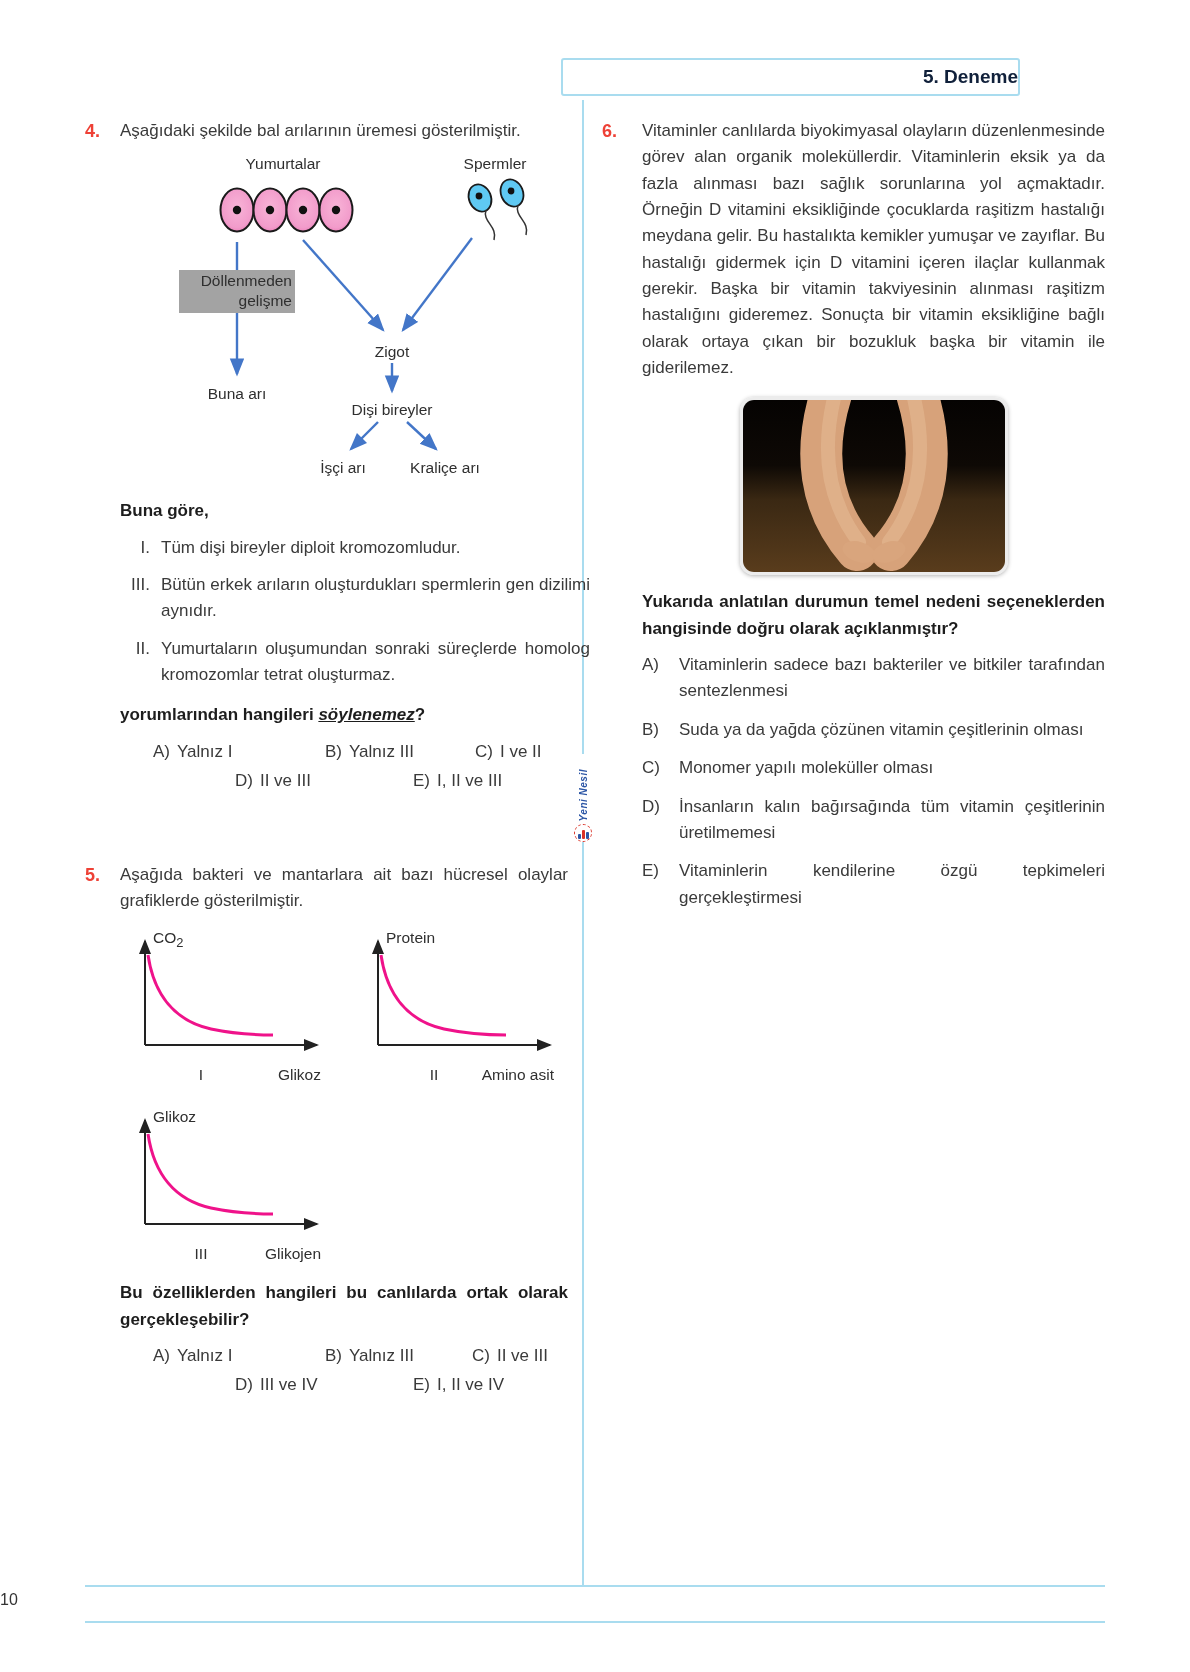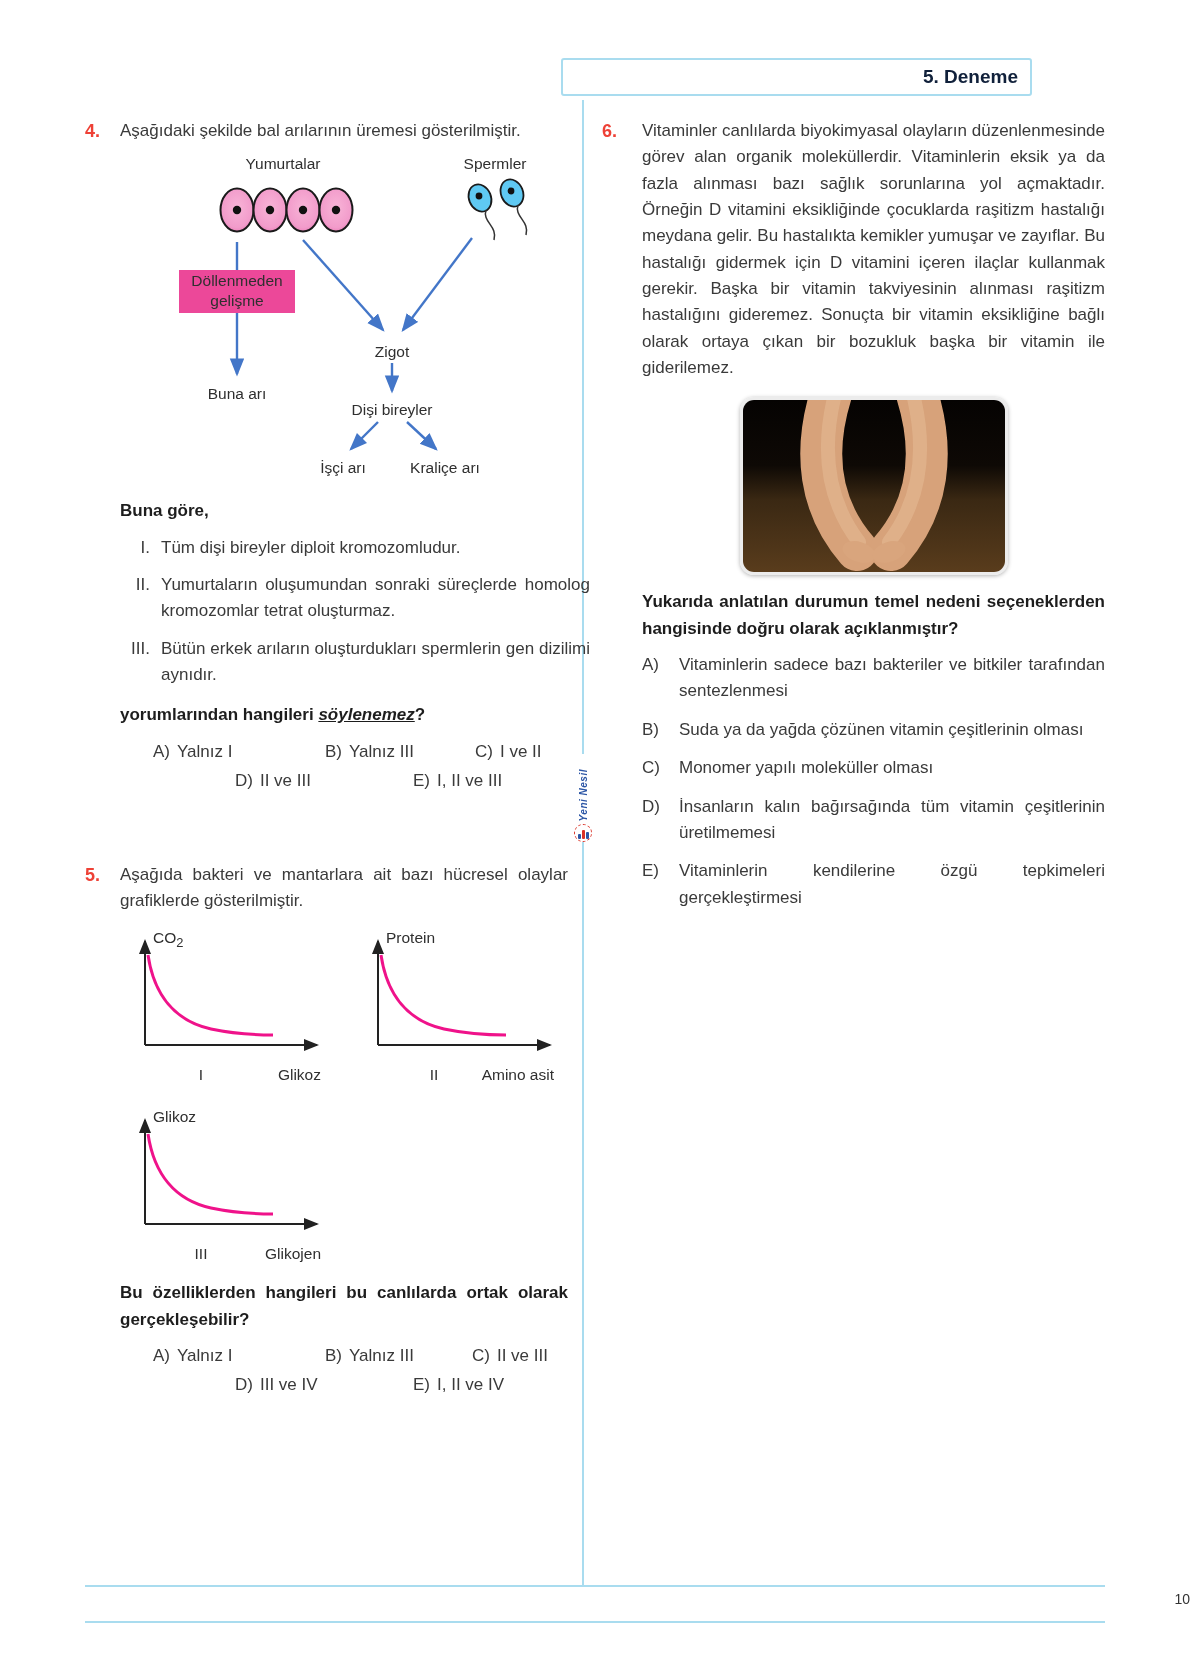--- a/index.html
+++ b/index.html
@@ -2,26 +2,26 @@
 <html><head>
 <meta charset="utf-8">
 <style>
   html,body{margin:0;padding:0;background:#fff;}
   .page{position:relative;width:1190px;height:1672px;background:#ffffff;
         font-family:"Liberation Sans",sans-serif;color:#3a3a3a;overflow:hidden;}
   
   .hdr-box{position:absolute;top:58px;height:34px;border:2px solid #a9dcef;border-radius:3px;
            display:flex;align-items:center;font-size:19px;font-weight:bold;color:#10203a;background:#fff;}
   .hdr-left{left:85px;width:462px;padding-left:12px;}
-  .hdr-right{left:561px;width:455px;justify-content:flex-end;padding-right:12px;}
+  .hdr-right{left:561px;width:455px;justify-content:flex-end;}
   
   .vdivider{position:absolute;left:582px;top:100px;width:2px;height:1485px;background:#a9dcef;}
   .fline{position:absolute;left:85px;right:85px;height:2px;background:#a9dcef;}
   .fline1{top:1585px;} .fline2{top:1621px;}
-  .pagenum{position:absolute;top:1591px;left:0;width:100%;text-align:right;font-size:14px;color:#333;}
+  .pagenum{position:absolute;top:1591px;left:0;width:100%;text-align:left;font-size:16px;color:#333;}
   
   .brand{position:absolute;left:569px;top:754px;width:28px;height:88px;background:#fff;
          display:flex;flex-direction:column;align-items:center;justify-content:flex-end;}
   .brand-text{writing-mode:vertical-rl;transform:rotate(180deg);font-size:10px;font-weight:bold;
               font-style:italic;color:#2b55a5;letter-spacing:.5px;}
   .brand-icon{width:18px;height:18px;border:1px dashed #d93025;border-radius:50%;margin-top:3px;
               display:flex;align-items:flex-end;justify-content:center;gap:1px;padding:2px;box-sizing:border-box;}
   .bbar{width:3px;border-radius:1px;}
   .bbar1{height:5px;background:#2b55a5;} .bbar2{height:9px;background:#d93025;} .bbar3{height:7px;background:#2b55a5;}
   
@@ -38,21 +38,21 @@
   .stmt-num{flex:0 0 30px;text-align:right;margin-right:11px;}
   .stmt-text{flex:1;text-align:justify;}
   .optrow{position:relative;height:29px;}
   .opt{position:absolute;white-space:nowrap;}
   .opt-letter{margin-right:7px;}
   
   .bee{position:relative;width:470px;height:338px;margin-top:4px;}
   .bee svg{position:absolute;left:0;top:0;}
   .dlabel{position:absolute;transform:translateX(-50%);font-size:15.5px;color:#2f2f2f;
           white-space:nowrap;text-align:center;}
-  .dlabel.bgw{background:#ec4899;padding:1px 3px;line-height:1.3;white-space:normal;width:110px;}
+  .dlabel.bgw{background:#a3a3a3;padding:1px 3px;line-height:1.3;white-space:normal;width:110px;text-align:right;}
   
   .ggrid{display:grid;grid-template-columns:212px 212px;column-gap:16px;row-gap:14px;
          margin:14px 0 4px 3px;gap:21px;}
   .gcell{position:relative;width:212px;}
   .gylab{position:absolute;left:30px;top:-3px;font-size:15.5px;color:#2f2f2f;}
   .glrow{position:relative;height:24px;font-size:15.5px;color:#2f2f2f;}
   .gnum{position:absolute;left:58px;width:40px;text-align:center;}
   .gxlab{position:absolute;right:14px;}
   
   .photo-wrap{display:flex;justify-content:center;margin:16px 0 10px 0;}
@@ -151,26 +151,26 @@
         <div class="dlabel" style="left:325px;top:306px">Kraliçe arı</div>
       </div>
 
       <p class="boldstem" style="margin-top:10px">Buna göre,</p>
 
       <div class="stmt">
         <span class="stmt-num">I.</span>
         <span class="stmt-text">Tüm dişi bireyler diploit kromozomludur.</span>
       </div>
       <div class="stmt">
+        <span class="stmt-num">III.</span>
+        <span class="stmt-text">Bütün erkek arıların oluşturdukları spermlerin gen dizilimi aynıdır.</span>
+      </div>
+      <div class="stmt">
         <span class="stmt-num">II.</span>
         <span class="stmt-text">Yumurtaların oluşumundan sonraki süreçlerde homolog kromozomlar tetrat oluşturmaz.</span>
-      </div>
-      <div class="stmt">
-        <span class="stmt-num">III.</span>
-        <span class="stmt-text">Bütün erkek arıların oluşturdukları spermlerin gen dizilimi aynıdır.</span>
       </div>
 
       <p class="boldstem"><span>yorumlarından hangileri </span><span class="ul">söylenemez</span><span>?</span></p>
 
       <div class="optrow">
         <span class="opt" style="left:33px"><span class="opt-letter">A)</span><span>Yalnız I</span></span>
         <span class="opt" style="left:205px"><span class="opt-letter">B)</span><span>Yalnız III</span></span>
         <span class="opt" style="left:355px"><span class="opt-letter">C)</span><span>I ve II</span></span>
       </div>
       <div class="optrow">

